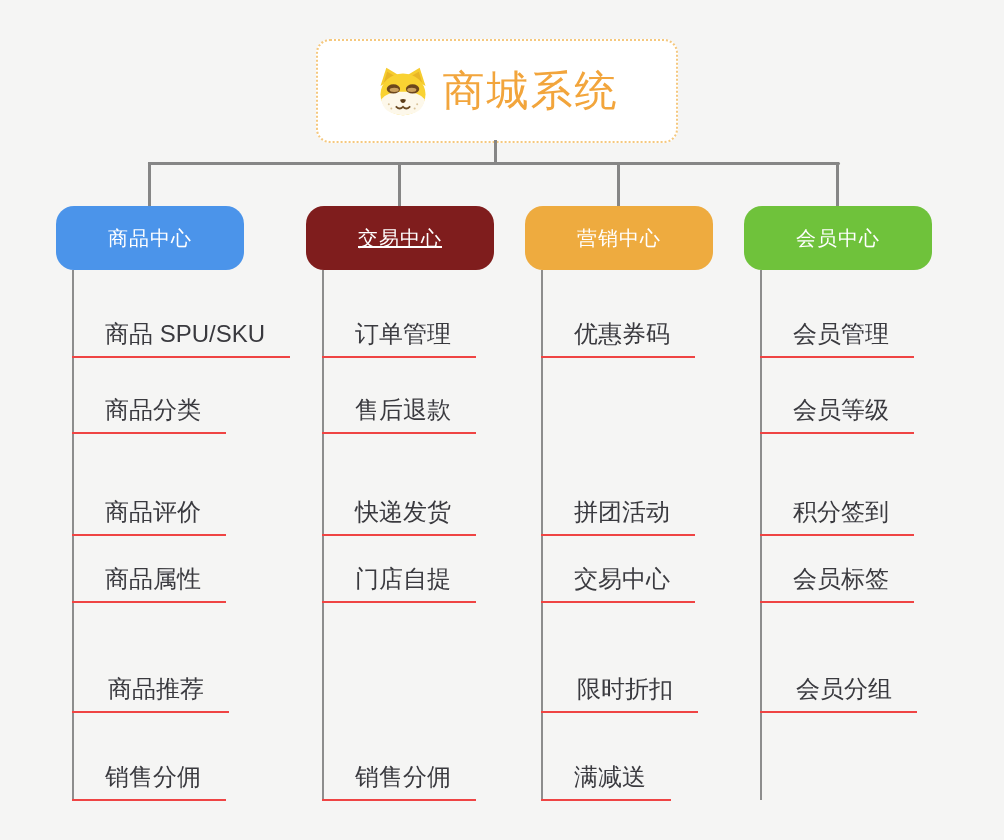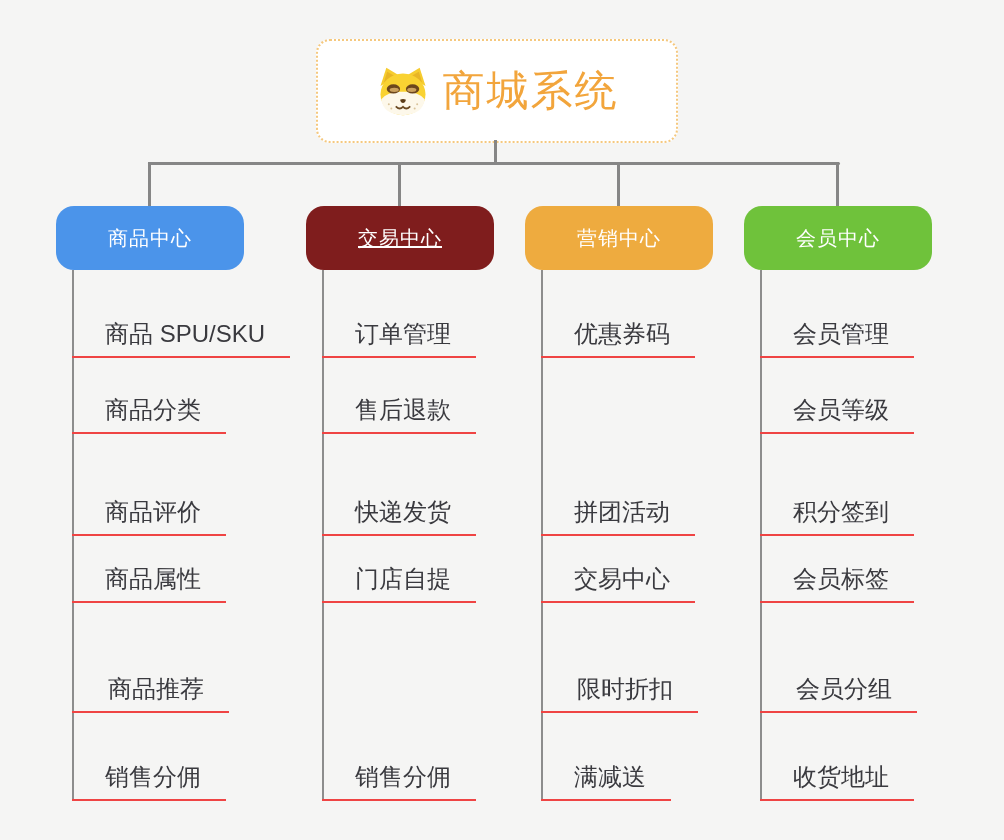--- a/index.html
+++ b/index.html
@@ -208,18 +208,15 @@
       </div>
     <div class="leaf leaf-2">
         <span>积分签到</span>
       </div>
     <div class="leaf leaf-3">
         <span>会员标签</span>
       </div>
     <div class="leaf leaf-4">
         <span>会员分组</span>
       </div>
-    <div class="leaf leaf-5">
-        <span>收货地址</span>
-      </div>
   </section>
 
 </div>
 
 </body></html>

